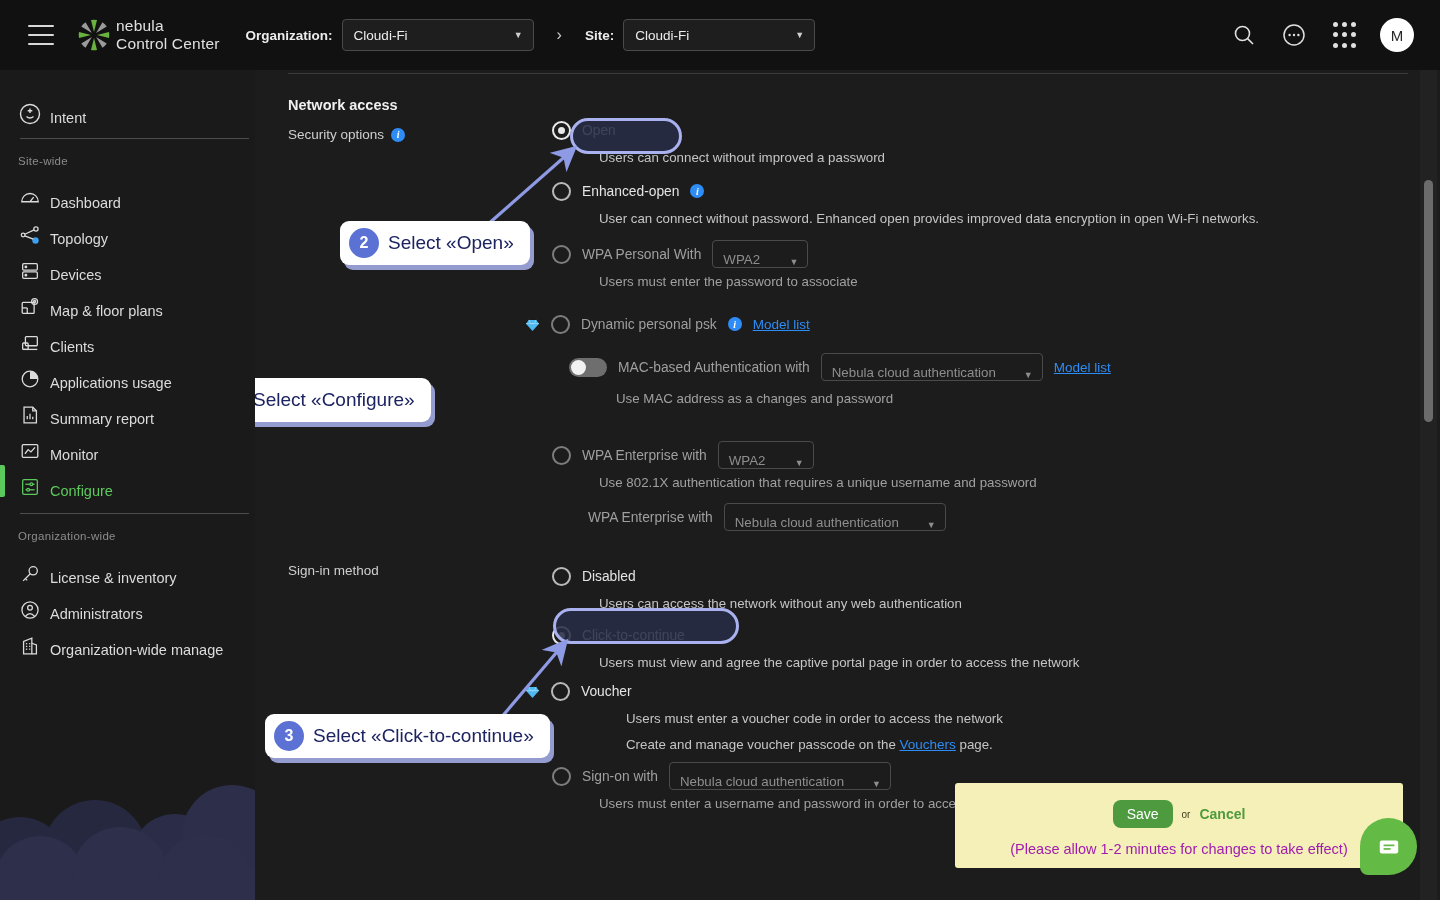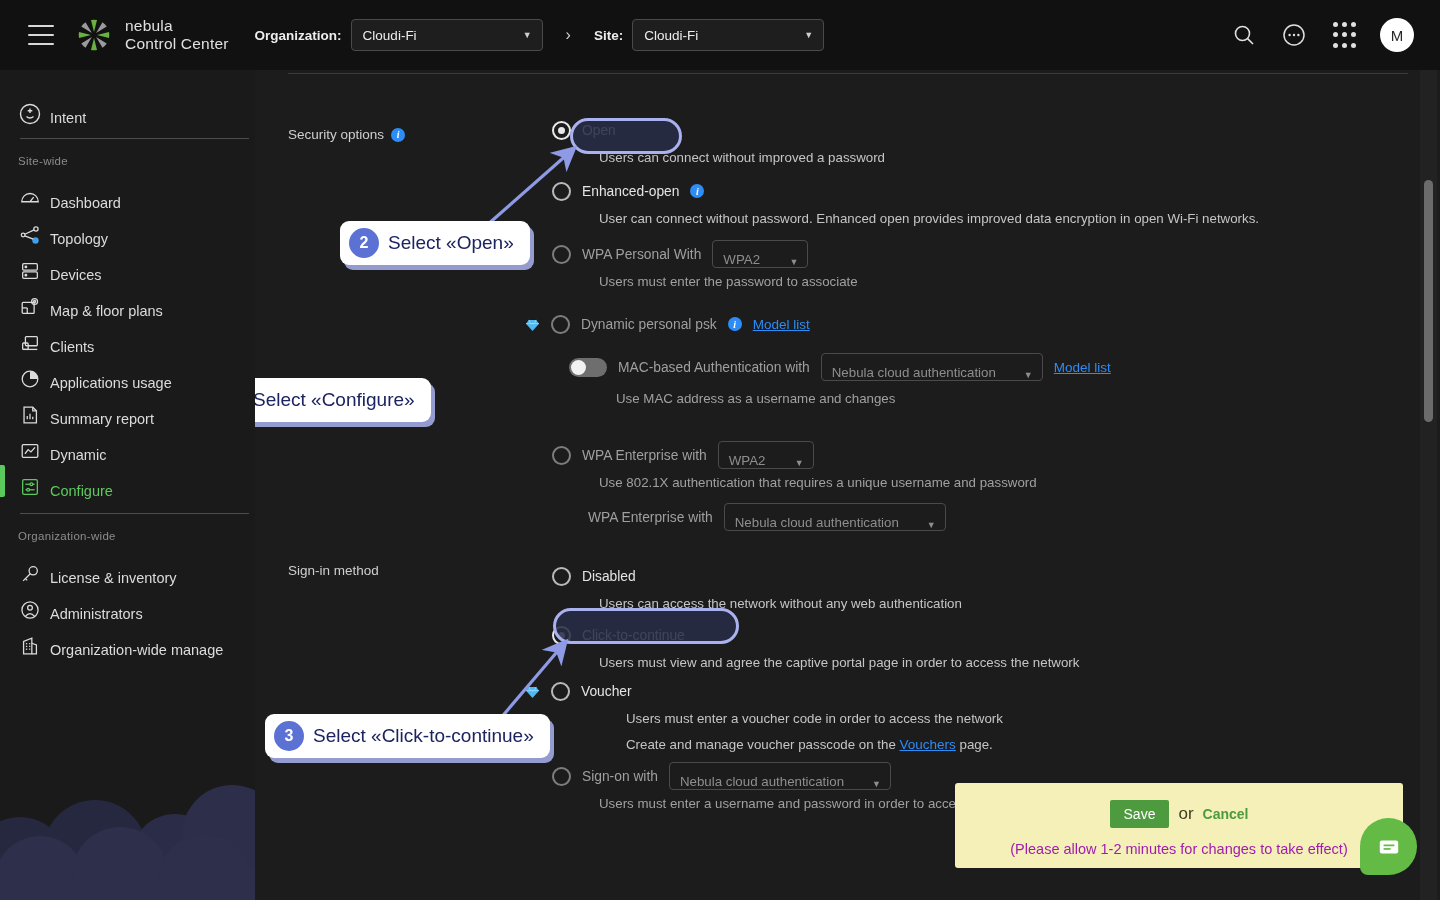--- a/index.html
+++ b/index.html
@@ -17,21 +17,21 @@
     position: absolute; top: 0; left: 0; width: 1440px; height: 70px;
     background: #111111;
     display: flex; align-items: center;
     padding: 0 20px;
     z-index: 30;
   }
   .hamburger { width: 26px; height: 20px; margin-left: 8px; margin-right: 20px;
     display: flex; flex-direction: column; justify-content: space-between; cursor: pointer; }
   .hamburger span { display: block; height: 2px; background: #d8d8d8; border-radius: 1px; }
 
-  .logo-wrap { display: flex; align-items: center; gap: 11px; margin-right: 26px; }
+  .logo-wrap { display: flex; align-items: center; gap: 2px; margin-right: 26px; }
   .logo-mark { width: 40px; height: 40px; position: relative; }
   .brand { line-height: 1.15; font-size: 15.5px; color: #e0e0e0; font-weight: 400; letter-spacing: .2px;}
   .brand div:last-child { white-space: nowrap; }
 
   .orgsel { display: flex; align-items: center; gap: 9px; }
   .orgsel .lbl { font-size: 13.5px; font-weight: bold; color: #ededed; }
   .select {
     background: #1e1e1e; border: 1px solid #4a4a4a; border-radius: 4px;
     height: 32px; display: flex; align-items: center; justify-content: space-between;
     padding: 0 10px 0 11px; font-size: 13.5px; color: #ededed; cursor: pointer;
@@ -114,22 +114,22 @@
   .callout .num { width: 30px; height: 30px; border-radius: 50%; background: #5b72d4; color: #fff;
      display: flex; align-items: center; justify-content: center; font-size: 16px; font-weight: bold; flex: 0 0 30px;}
   .callout .txt { font-size: 19px; color: #1c2361; font-weight: 500; white-space: nowrap; }
 
   .arrow-layer { position: absolute; left: 0; top: 0; width: 1440px; height: 900px; z-index: 13; pointer-events: none; }
 
   
   .savebar { position: absolute; left: 955px; top: 783px; width: 448px; height: 85px;
      background: #f4f0b8; border-radius: 3px; z-index: 16; text-align: center; padding-top: 17px; }
   .savebar .line1 { display: flex; align-items: center; justify-content: center; gap: 9px; }
-  .save-btn { background: #4e9a3e; color: #fff; font-size: 14px; padding: 6px 14px; border-radius: 2px; cursor: pointer; }
-  .or-txt { font-size: 17px; color: #3d3d20; }
+  .save-btn { background: #4e9a3e; color: #fff; font-size: 14px; padding: 6px 14px; border-radius: 8px; cursor: pointer; }
+  .or-txt { font-size: 10px; color: #3d3d20; }
   .cancel-txt { font-size: 14px; color: #4e9a3e; cursor: pointer; font-weight: bold; }
   .savebar .line2 { font-size: 14.5px; color: #a21caf; margin-top: 13px; white-space: nowrap; overflow: hidden; }
 
   .chatbtn { position: absolute; left: 1360px; top: 818px; width: 57px; height: 57px;
      background: #63bb46; border-radius: 50% 50% 50% 8px; z-index: 18;
      display: flex; align-items: center; justify-content: center; cursor: pointer; }
 
   .scrollbar { position: absolute; left: 1424px; top: 180px; width: 9px; height: 242px;
      background: #6b6b6b; border-radius: 5px; z-index: 25; cursor: pointer;}
   .scrolltrack { position: absolute; left: 1420px; top: 70px; width: 17px; height: 830px; background: #222; z-index: 24;}
@@ -335,21 +335,21 @@
         <span>Summary report</span>
       </div>
 
       <div class="sb-item">
         <span class="ic">
           <svg width="22" height="22" viewBox="0 0 24 24" fill="none" stroke="#dcdcdc" stroke-width="1.4">
             <rect x="3.5" y="5" width="17" height="14" rx="1.2"></rect>
               <polyline points="6.5,15 10,10.5 13,13 17.5,8"></polyline>
           </svg>
         </span>
-        <span>Dynamic</span>
+        <span>Monitor</span>
       </div>
 
       <div class="sb-item active" style="height:36px">
         <span class="greenbar"></span>
         <span class="ic">
           <svg width="22" height="22" viewBox="0 0 24 24" fill="none" stroke="#5cc95c" stroke-width="1.4">
             <rect x="4" y="4" width="16" height="16" rx="1.5"></rect>
             <line x1="7" y1="9" x2="17" y2="9"></line>
               <circle cx="13.5" cy="9" r="1.5" fill="#1a1a1a"></circle>
             <line x1="7" y1="15" x2="17" y2="15"></line>
@@ -399,20 +399,21 @@
         </span>
         <span>Organization-wide manage</span>
       </div>
     </div>
   </div>
 </div>
 
 <div class="main">
   <div class="panel">
     <div class="hr-top"></div>
+    <div class="sect-title">Network access</div>
   </div>
 
   <div class="row-label" style="top:57px">
     <span>Security options</span>
     <span class="info-i">i</span>
   </div>
 
   <div class="row-label" style="top:493px">
     <span>Sign-in method</span>
   </div>
@@ -462,21 +463,21 @@
       <span class="toggle">
           <i></i>
         </span>
       <span class="opt-lbl dim">MAC-based Authentication with</span>
       <span class="mini-select" style="width:222px">
         <span>Nebula cloud authentication</span>
         <span class="caret">▼</span>
       </span>
       <span class="link">Model list</span>
     </div>
-    <div class="desc dim" style="padding-left:64px; margin-top:11px">Use MAC address as a username and changes</div>
+    <div class="desc dim" style="padding-left:64px; margin-top:11px">Use MAC address as a changes and password</div>
 
     <div class="opt-row" style="margin-top:36px">
       <span class="radio dis"></span>
       <span class="opt-lbl dim">WPA Enterprise with</span>
       <span class="mini-select" style="width:96px">
         <span>WPA2</span>
         <span class="caret">▼</span>
       </span>
     </div>
     <div class="desc dim">Use 802.1X authentication that requires a unique username and password</div>

